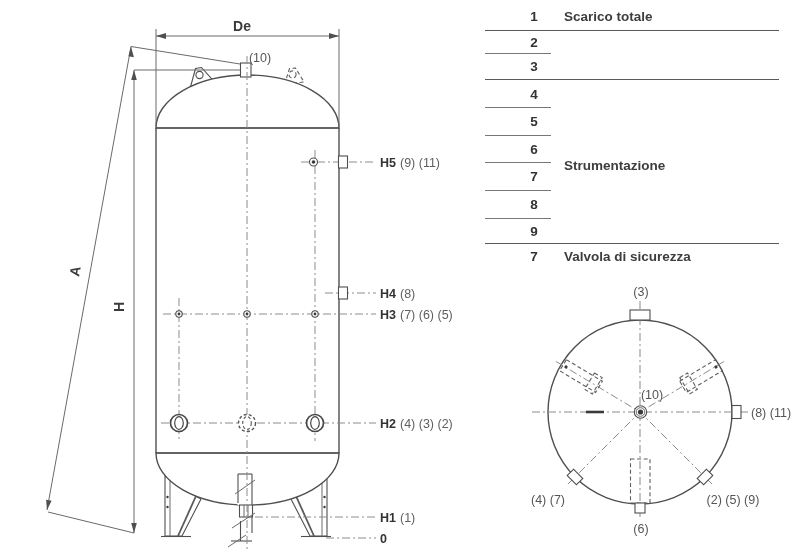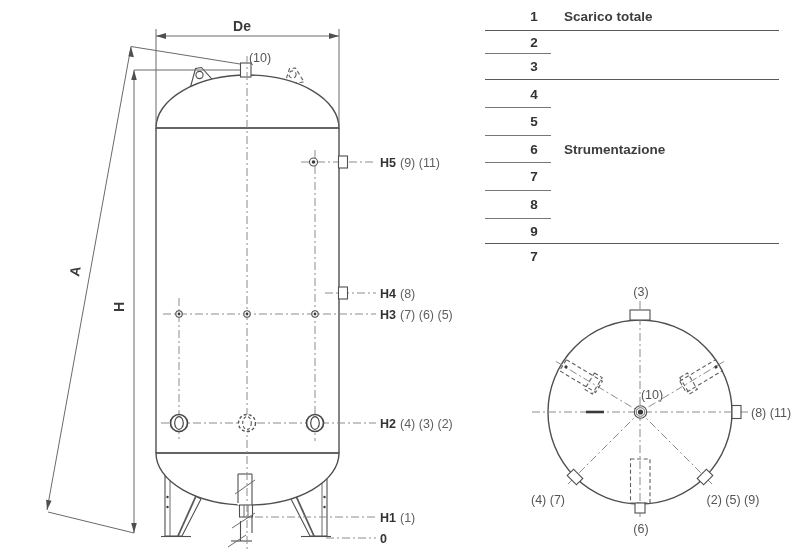--- a/index.html
+++ b/index.html
@@ -184,21 +184,22 @@
     <div class="num" style="top:57px">3</div>
     <div class="num" style="top:85px">4</div>
     <div class="num" style="top:112px">5</div>
     <div class="num" style="top:140px">6</div>
     <div class="num" style="top:167px">7</div>
     <div class="num" style="top:195px">8</div>
     <div class="num" style="top:222px">9</div>
     <div class="num" style="top:247px">7</div>
 
     <div class="glabel" style="top:7px">Scarico totale</div>
-    <div class="glabel" style="top:140px">Strumentazione</div>
+    <div class="glabel" style="top:156px">Strumentazione</div>
+    <div class="glabel" style="top:247px">Valvola di sicurezza</div>
 
     <div class="sep full" style="top:30px"></div>
     <div class="sep short" style="top:53px"></div>
     <div class="sep full" style="top:79px"></div>
     <div class="sep short" style="top:107px"></div>
     <div class="sep short" style="top:135px"></div>
     <div class="sep short" style="top:162px"></div>
     <div class="sep short" style="top:190px"></div>
     <div class="sep short" style="top:218px"></div>
     <div class="sep full" style="top:243px"></div>

